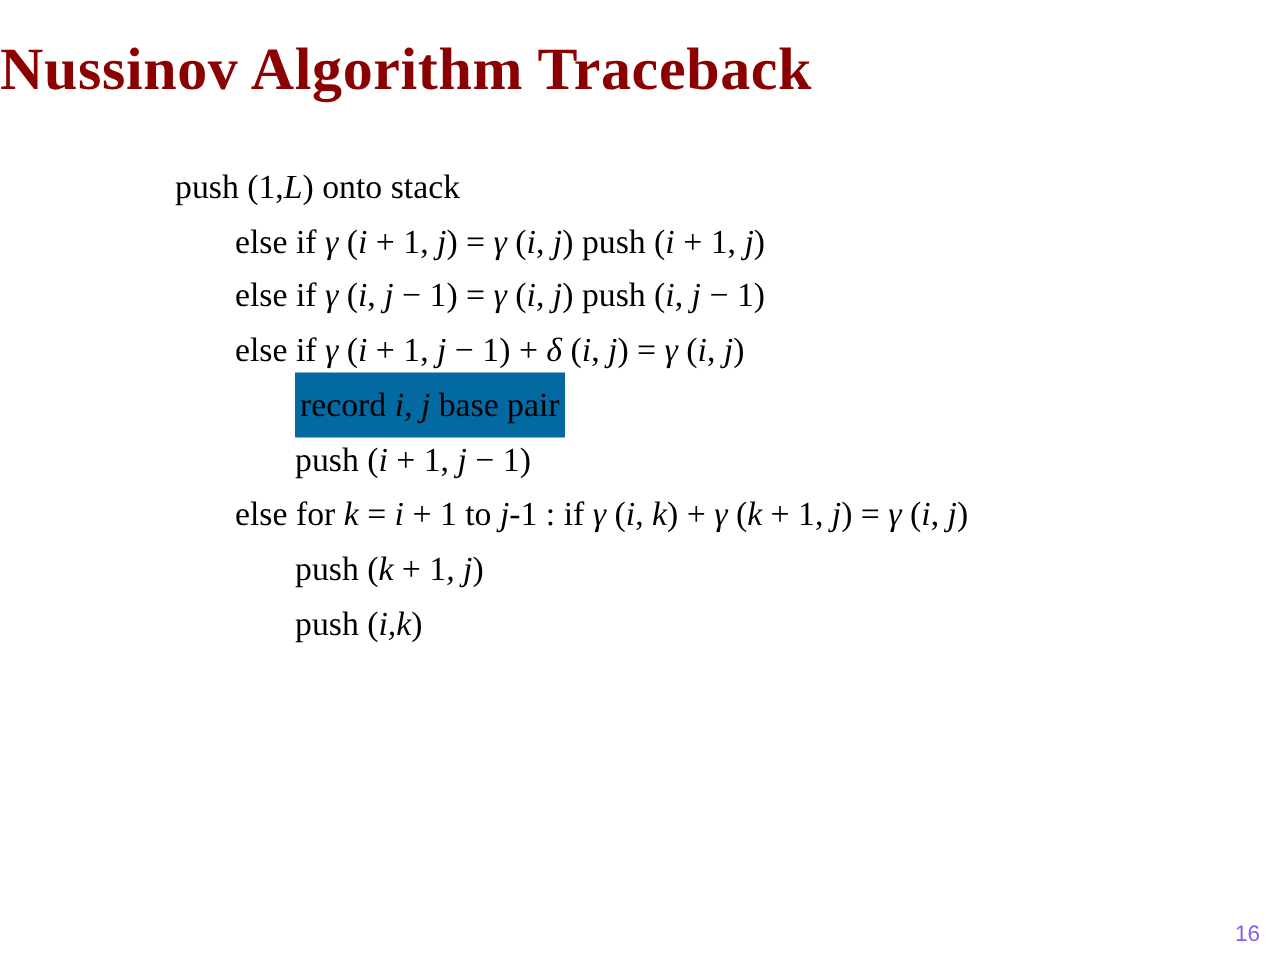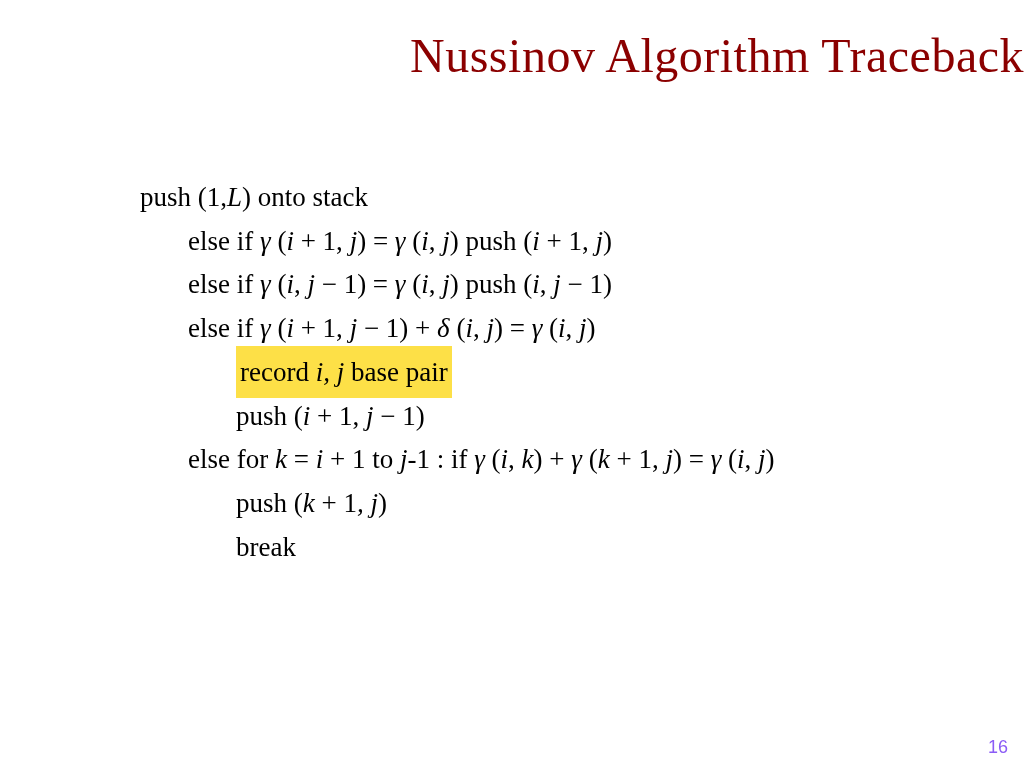--- a/index.html
+++ b/index.html
@@ -16,39 +16,38 @@
     position: relative;
     width: 1024px;
     height: 768px;
     box-sizing: border-box;
   }
   .title {
     position: absolute;
     top: 28px;
     left: 0;
     width: 100%;
-    text-align: right;
+    text-align: left;
     font-size: 48px;
     color: #8b0000;
-    font-weight: normal;
+    font-weight: bold;
     letter-spacing: 0.5px;
   }
   .body {
     position: absolute;
     top: 128px;
     left: 140px;
     right: 60px;
     font-size: 27px;
     line-height: 1.62;
-    margin-top: 48px;
   }
   .indent1 { padding-left: 48px; }
   .indent2 { padding-left: 96px; }
   .hl {
-    background: #fde047;
+    background: #0369a1;
     padding: 11px 4px;
   }
   .it { font-style: italic; }
   .pagenum {
     position: absolute;
     right: 16px;
     bottom: 10px;
     font-size: 18px;
     color: #8b5cf6;
     font-family: Arial, sans-serif;
@@ -91,19 +90,21 @@
     </div>
 
     <div class="indent1">
       <span>else for </span><span class="it">k</span><span> = </span><span class="it">i</span><span> + 1 to  </span><span class="it">j</span><span>-1 : if   </span><span class="it">γ</span><span> (</span><span class="it">i</span><span>, </span><span class="it">k</span><span>) + </span><span class="it">γ</span><span> (</span><span class="it">k</span><span> + 1, </span><span class="it">j</span><span>)  =  </span><span class="it">γ</span><span> (</span><span class="it">i</span><span>, </span><span class="it">j</span><span>)</span>
     </div>
 
     <div class="indent2">
       <span>push (</span><span class="it">k</span><span> + 1</span><span class="it">, j</span><span>)</span>
     </div>
 
+    <div class="indent2">
+      <span>push (</span><span class="it">i,k</span><span>)</span>
+    </div>
 
-    <div class="indent2">break</div>
 
   </div>
 
   <div class="pagenum">16</div>
 </div>
 
 </body></html>

